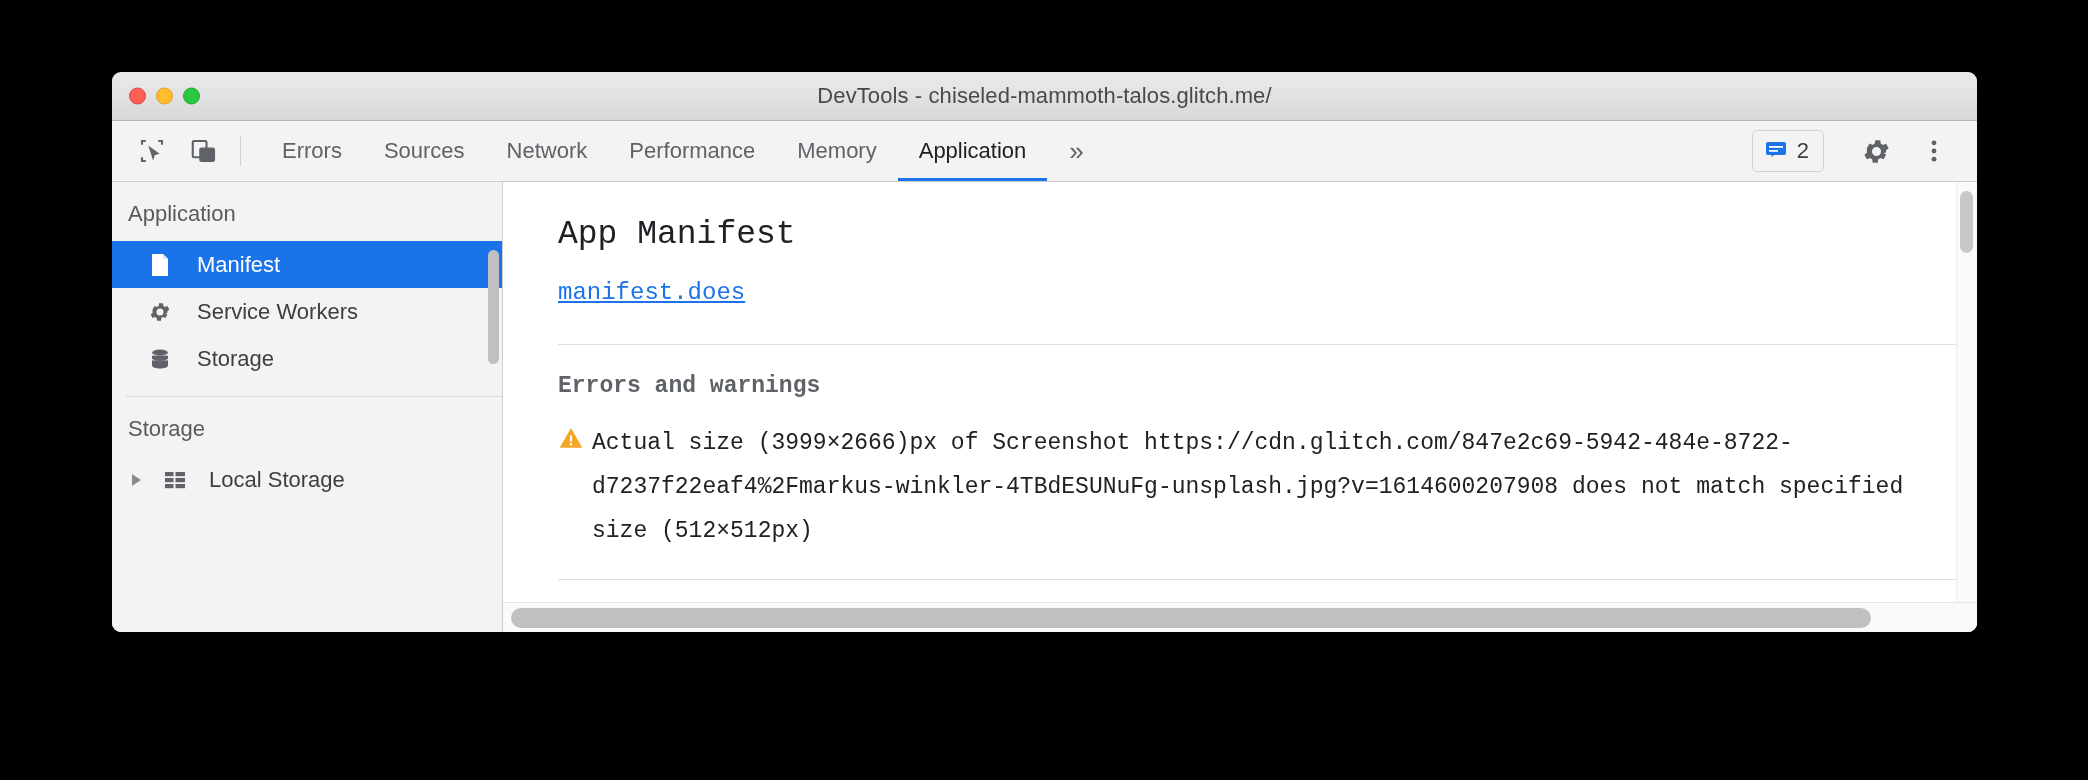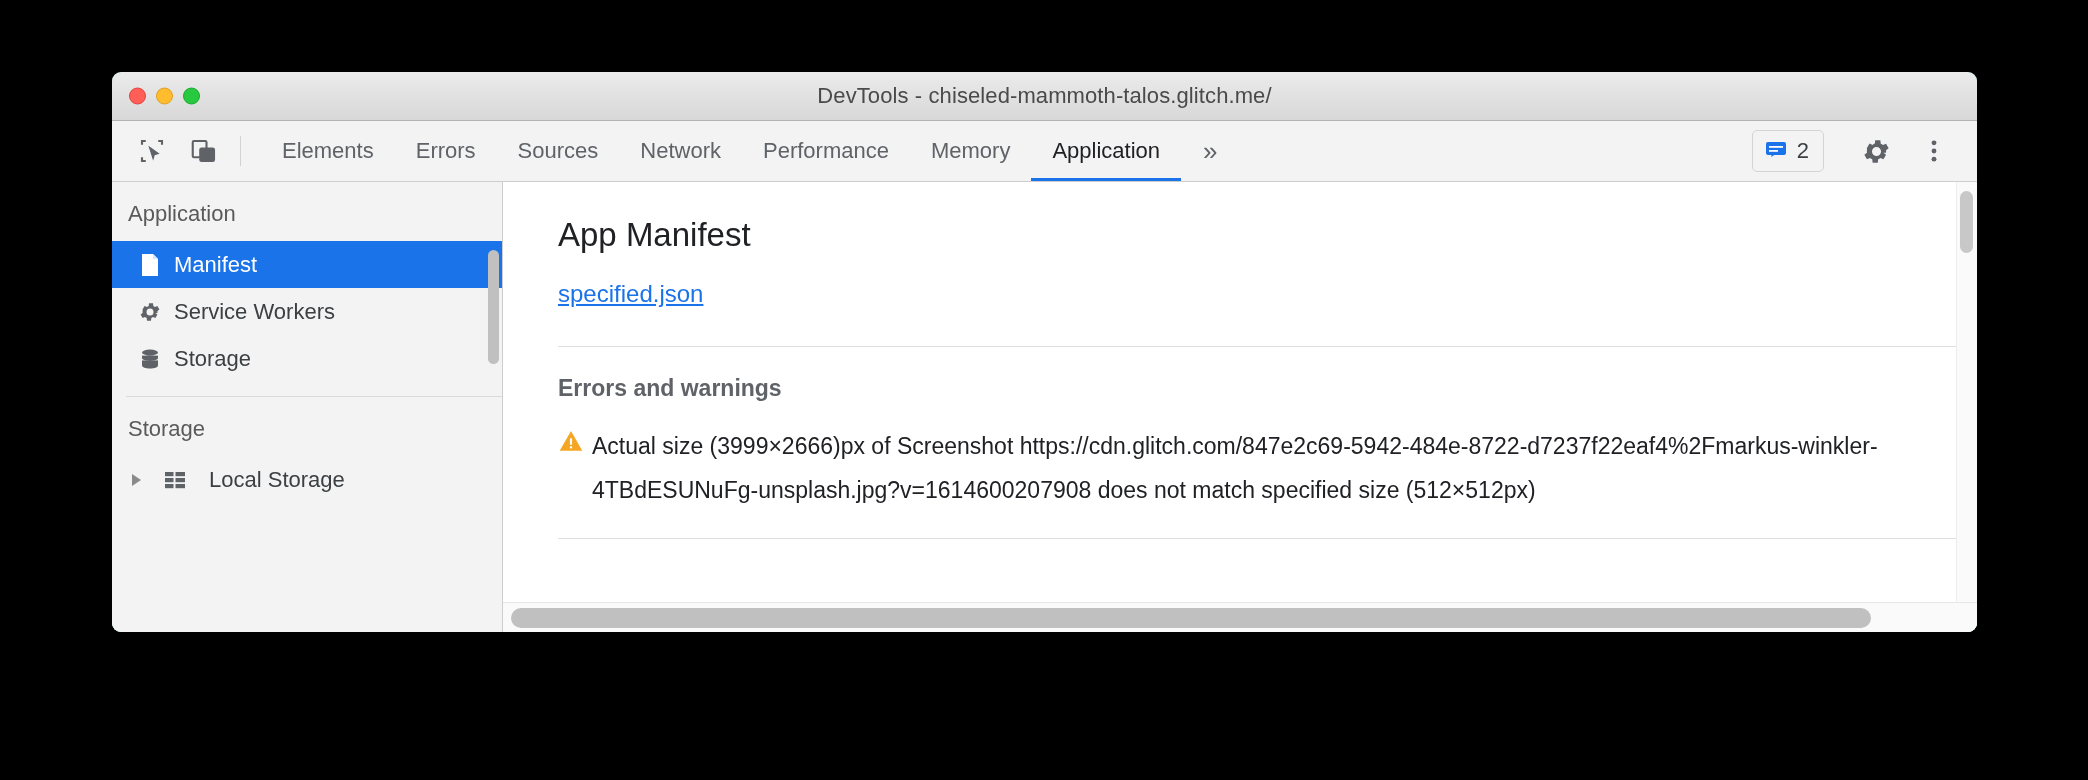--- a/index.html
+++ b/index.html
@@ -90,22 +90,22 @@
     background: #f3f3f3;
     border-right: 1px solid #cdcdcd;
     position: relative;
     overflow: hidden;
   }
   .side-header {
     font-size: 22px; color: #5a5a5a;
     padding: 19px 0 14px 16px;
   }
   .side-item {
-    display: flex; align-items: center; gap: 12px;
-    height: 47px; padding-left: 26px;
+    display: flex; align-items: center; gap: 25px;
+    height: 47px; padding-left: 36px;
     font-size: 22px; color: #3c4043;
     cursor: pointer;
   }
   .side-item.selected { background: #1a73e8; color: #fff; }
   .side-item .si-icon { width: 24px; display: flex; align-items: center; justify-content: center; }
   .side-divider { height: 1px; background: #dadada; margin: 14px 0 0 14px; }
   .side-item.tree { padding-left: 20px; gap: 22px; }
   .tri {
     width: 0; height: 0;
     border-left: 9px solid #8a8a8a;
@@ -115,21 +115,21 @@
   }
   #sidebar-scrollbar {
     position: absolute; right: 3px; top: 68px;
     width: 11px; height: 114px; border-radius: 6px;
     background: #c0c0c0;
   }
 
   
   #main-wrap { flex: 1; display: flex; flex-direction: column; min-width: 0; background: #fff; position: relative; }
   #main { flex: 1; min-height: 0; overflow: hidden; position: relative; }
-  #content { padding-left: 55px; }
+  #content { padding-left: 55px; font-family: Liberation Mono, monospace; }
 
   .section-top { padding: 34px 0 38px 0; }
   #app-manifest-title { font-size: 33px; color: #202124; font-weight: 400; }
   #manifest-link {
     display: inline-block; margin-top: 26px;
     font-size: 24px; color: #1a73e8; text-decoration: underline;
     cursor: pointer;
   }
   .hrule { border-top: 1px solid #e0e0e0; margin-left: 0; }
 
@@ -190,23 +190,20 @@
     <div class="tb-icon">
       <svg width="30" height="30" viewBox="0 0 24 24" fill="none" stroke="#5f6368" stroke-width="1.7">
         <rect x="3" y="4" width="11" height="13" rx="1"></rect>
         <rect x="9" y="10" width="11" height="10" rx="1" fill="#5f6368"></rect>
       </svg>
     </div>
 
     <div class="vdiv"></div>
 
     <div id="tabs">
-      <div class="tab">
-          <span>Elements</span>
-        </div>
       <div class="tab">
           <span>Errors</span>
         </div>
       <div class="tab">
           <span>Sources</span>
         </div>
       <div class="tab">
           <span>Network</span>
         </div>
       <div class="tab">
@@ -313,21 +310,21 @@
 
       <div id="sidebar-scrollbar"></div>
     </div>
 
     <div id="main-wrap">
       <div id="main">
         <div id="content">
 
           <div class="section-top">
             <div id="app-manifest-title">App Manifest</div>
-            <a id="manifest-link">specified.json</a>
+            <a id="manifest-link">manifest.does</a>
           </div>
 
           <div class="hrule"></div>
 
           <div class="section">
             <div class="section-title">Errors and warnings</div>
             <div class="warn-row">
               <div id="warn-icon">
                 <svg width="26" height="26" viewBox="0 0 24 24">
                   <path d="M12 2.8L22.4 21H1.6z" fill="#f5a623"></path>

